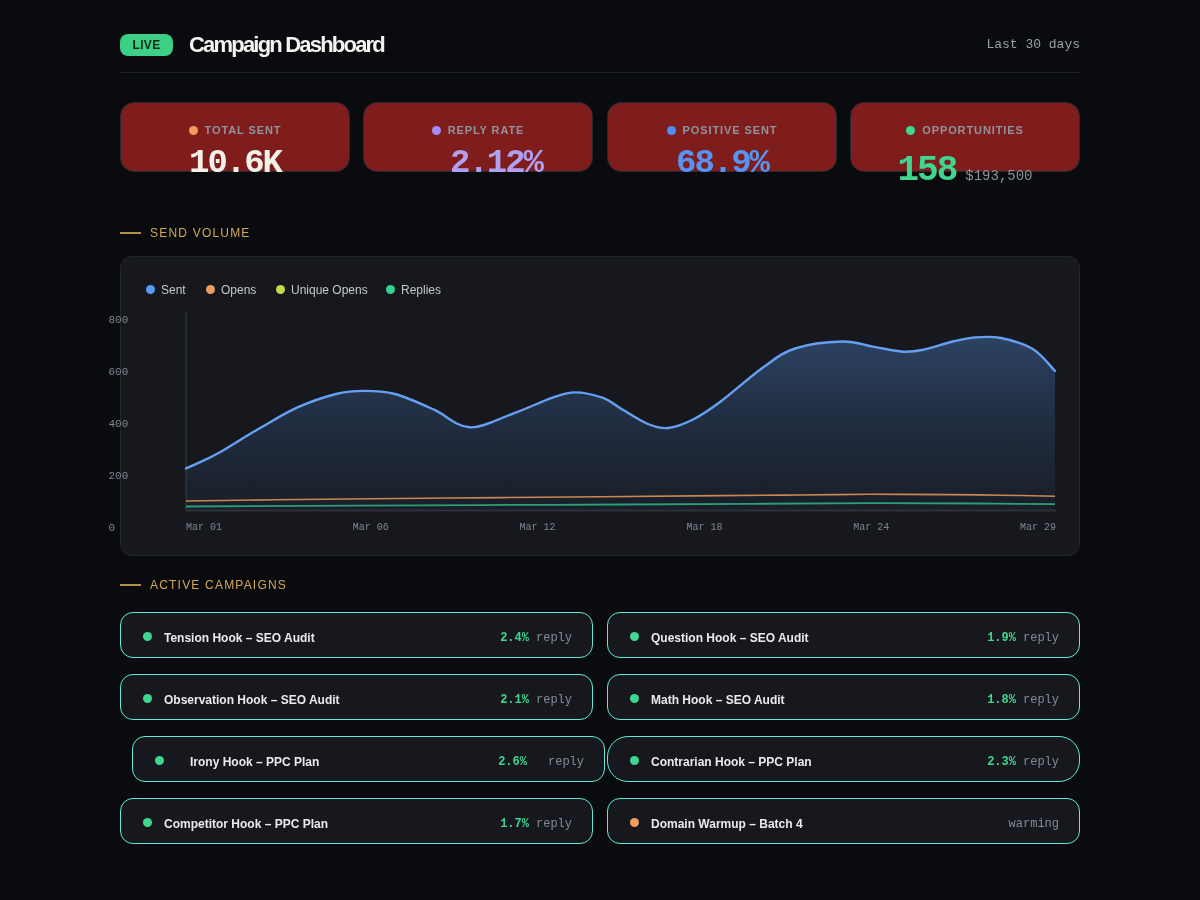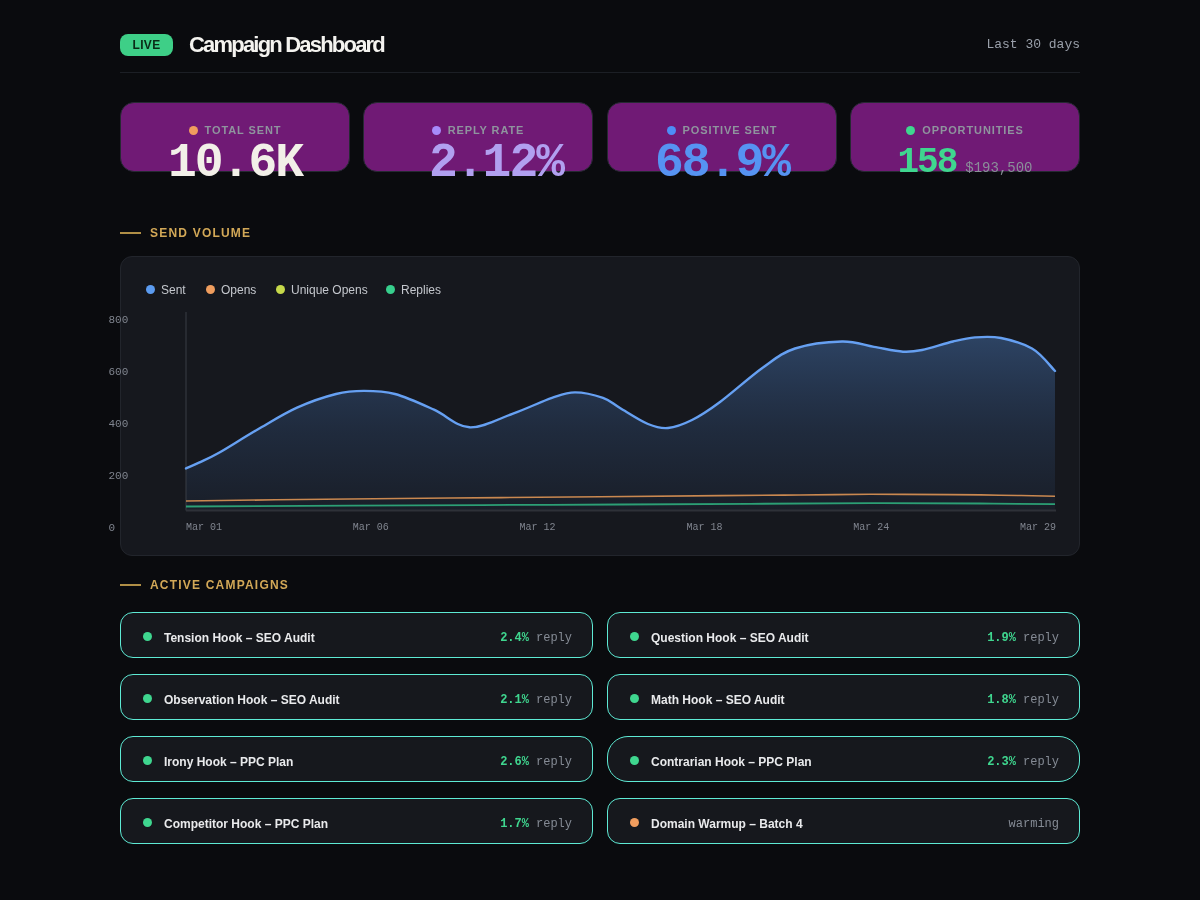--- a/index.html
+++ b/index.html
@@ -9,33 +9,33 @@
 .mono { font-family:"Liberation Mono",monospace; }
 
 
 .badge { left:120px; top:34px; width:53px; height:22px; background:#3ecf87; border-radius:8px;
   color:#0a2b16; font-size:12px; font-weight:bold; letter-spacing:0.3px; text-align:center; line-height:22px; }
 h1.title { left:189px; top:32px; font-size:22px; font-weight:bold; color:#f4f3ef; letter-spacing:-1.8px; }
 .last30 { right:120px; top:37px; font-size:13px; color:#9aa0aa; }
 .divider { left:120px; top:72px; width:960px; height:1px; background:#1c1f25; }
 
 
-.scard { top:102px; width:230px; height:70px; background:#701a75; border:1px solid #262932; border-radius:14px; text-align:center; }
+.scard { top:102px; width:230px; height:70px; background:#7f1d1d; border:1px solid #262932; border-radius:14px; text-align:center; }
 .scard .lrow { margin-top:21px; display:flex; align-items:center; justify-content:center; gap:7px; }
 .dot { width:9px; height:9px; border-radius:50%; display:inline-block; flex:none; }
 .scard .lbl { font-size:11px; font-weight:bold; letter-spacing:0.9px; color:#8f949e; }
-.scard .val { margin-top:9px; font-family:"Liberation Mono",monospace; font-size:48px; font-weight:bold; line-height:36px; letter-spacing:-2px; }
+.scard .val { margin-top:9px; font-family:"Liberation Mono",monospace; font-size:34px; font-weight:bold; line-height:36px; letter-spacing:-2px; }
 .valrow { margin-top:9px; display:flex; align-items:baseline; justify-content:center; gap:9px; }
 .valrow .v { font-family:"Liberation Mono",monospace; font-size:36px; font-weight:bold; line-height:36px; letter-spacing:-2px; }
 .valrow .sub { font-family:"Liberation Mono",monospace; font-size:14px; color:#8a8f99; }
 
 
 .sech { height:13px; display:flex; align-items:center; }
 .sech .dash { width:21px; height:2px; background:#b08f46; margin-right:9px; }
-.sech .t { font-size:12px; font-weight:bold; letter-spacing:1.2px; color:#d2a857; }
+.sech .t { font-size:12px; font-weight:normal; letter-spacing:1.2px; color:#d2a857; }
 
 
 .chartcard { left:120px; top:256px; width:960px; height:300px; background:#16181e; border:1px solid #22252c; border-radius:12px; }
 .leg { top:283px; height:13px; display:flex; align-items:center; }
 .leg .dot { width:9px; height:9px; margin-right:6px; }
 .leg .lt { font-size:12px; color:#c4c7cd; }
 
 
 .ccard { width:473px; height:46px; background:#16181d; border:1px solid #5eead4; border-radius:13px;
   display:flex; align-items:center; padding:2px 20px 0 22px; }
@@ -72,21 +72,21 @@
       <span class="lbl">POSITIVE SENT</span>
     </div>
     <div class="val" style="color:#5693f2;">68.9%</div>
   </div>
   <div class="abs scard" style="left:850px;">
     <div class="lrow">
       <span class="dot" style="background:#3fd68f;"></span>
       <span class="lbl">OPPORTUNITIES</span>
     </div>
     <div class="valrow">
-      <span class="v" style="color:#3fd68f;">158</span>
+      <span class="v" style="color:#3fd68f;margin-top:8px;">158</span>
       <span class="sub">$193,500</span>
     </div>
   </div>
 
   <div class="abs sech" style="left:120px; top:226px;">
     <div class="dash"></div>
     <div class="t">SEND VOLUME</div>
   </div>
 
   <div class="abs chartcard"></div>
@@ -165,21 +165,21 @@
     <span class="pv">2.1%</span>
     <span class="pl">reply</span>
   </div>
   <div class="abs ccard" style="left:607px; top:674px;">
     <span class="dot" style="background:#3fd68f;"></span>
     <span class="ct">Math Hook – SEO Audit</span>
     <span class="sp"></span>
     <span class="pv">1.8%</span>
     <span class="pl">reply</span>
   </div>
-  <div class="abs ccard" style="left:120px; top:736px;">
+  <div class="abs ccard" style="left:132px; top:736px;gap:14px;">
     <span class="dot" style="background:#3fd68f;"></span>
     <span class="ct">Irony Hook – PPC Plan</span>
     <span class="sp"></span>
     <span class="pv">2.6%</span>
     <span class="pl">reply</span>
   </div>
   <div class="abs ccard" style="left:607px; top:736px;border-radius:21px;">
     <span class="dot" style="background:#3fd68f;"></span>
     <span class="ct">Contrarian Hook – PPC Plan</span>
     <span class="sp"></span>

